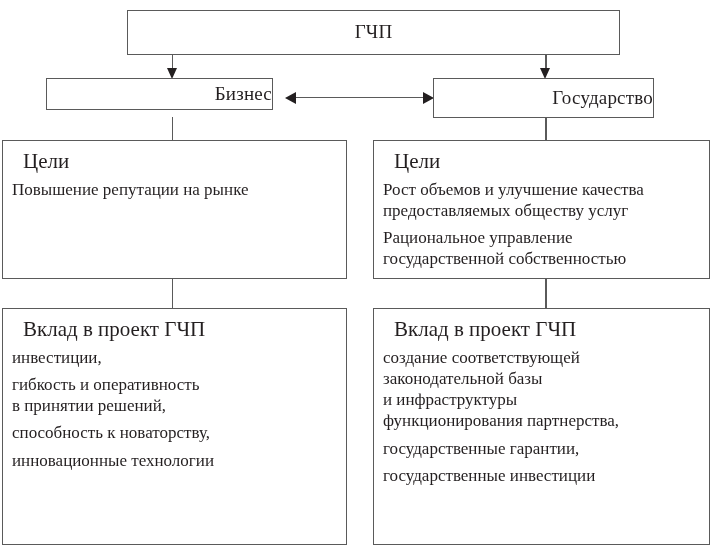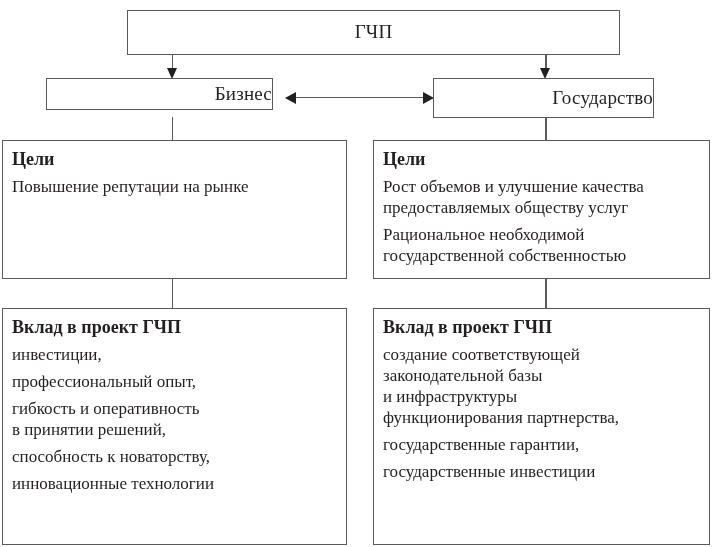--- a/index.html
+++ b/index.html
@@ -34,24 +34,24 @@
   .node-label {
     font-size: 19px;
     line-height: 1.1;
     color: #231f20;
     letter-spacing: 0.2px;
   }
   .panel {
     padding: 7px 9px 6px 9px;
   }
   .panel-title {
-    font-weight: bold;
-    font-size: 18px;
+    font-weight: normal;
+    font-size: 21px;
     line-height: 1.25;
-    margin: 0 0 5px 0;
+    margin: 0 0 5px 11px;
     color: #231f20;
   }
   .panel-list {
     margin: 0;
     padding: 0;
     list-style: none;
   }
   .panel-list li {
     font-size: 17px;
     line-height: 1.24;
@@ -137,30 +137,29 @@
     <ul class="panel-list">
       <li>Повышение репутации на рынке</li>
     </ul>
   </div>
 
   <div class="box panel" style="left:373px; top:140px; width:337px; height:139px;">
     <div class="panel-title">Цели</div>
     <ul class="panel-list">
       <li>Рост объемов и улучшение качества
 предоставляемых обществу услуг</li>
-      <li>Рациональное необходимой
+      <li>Рациональное управление
 государственной собственностью</li>
     </ul>
   </div>
 
   <div class="box panel" style="left:2px; top:308px; width:345px; height:237px;">
     <div class="panel-title">Вклад в проект ГЧП</div>
     <ul class="panel-list">
       <li>инвестиции,</li>
-      <li>профессиональный опыт,</li>
       <li>гибкость и оперативность
 в принятии решений,</li>
       <li>способность к новаторству,</li>
       <li>инновационные технологии</li>
     </ul>
   </div>
 
   <div class="box panel" style="left:373px; top:308px; width:337px; height:237px;">
     <div class="panel-title">Вклад в проект ГЧП</div>
     <ul class="panel-list">

